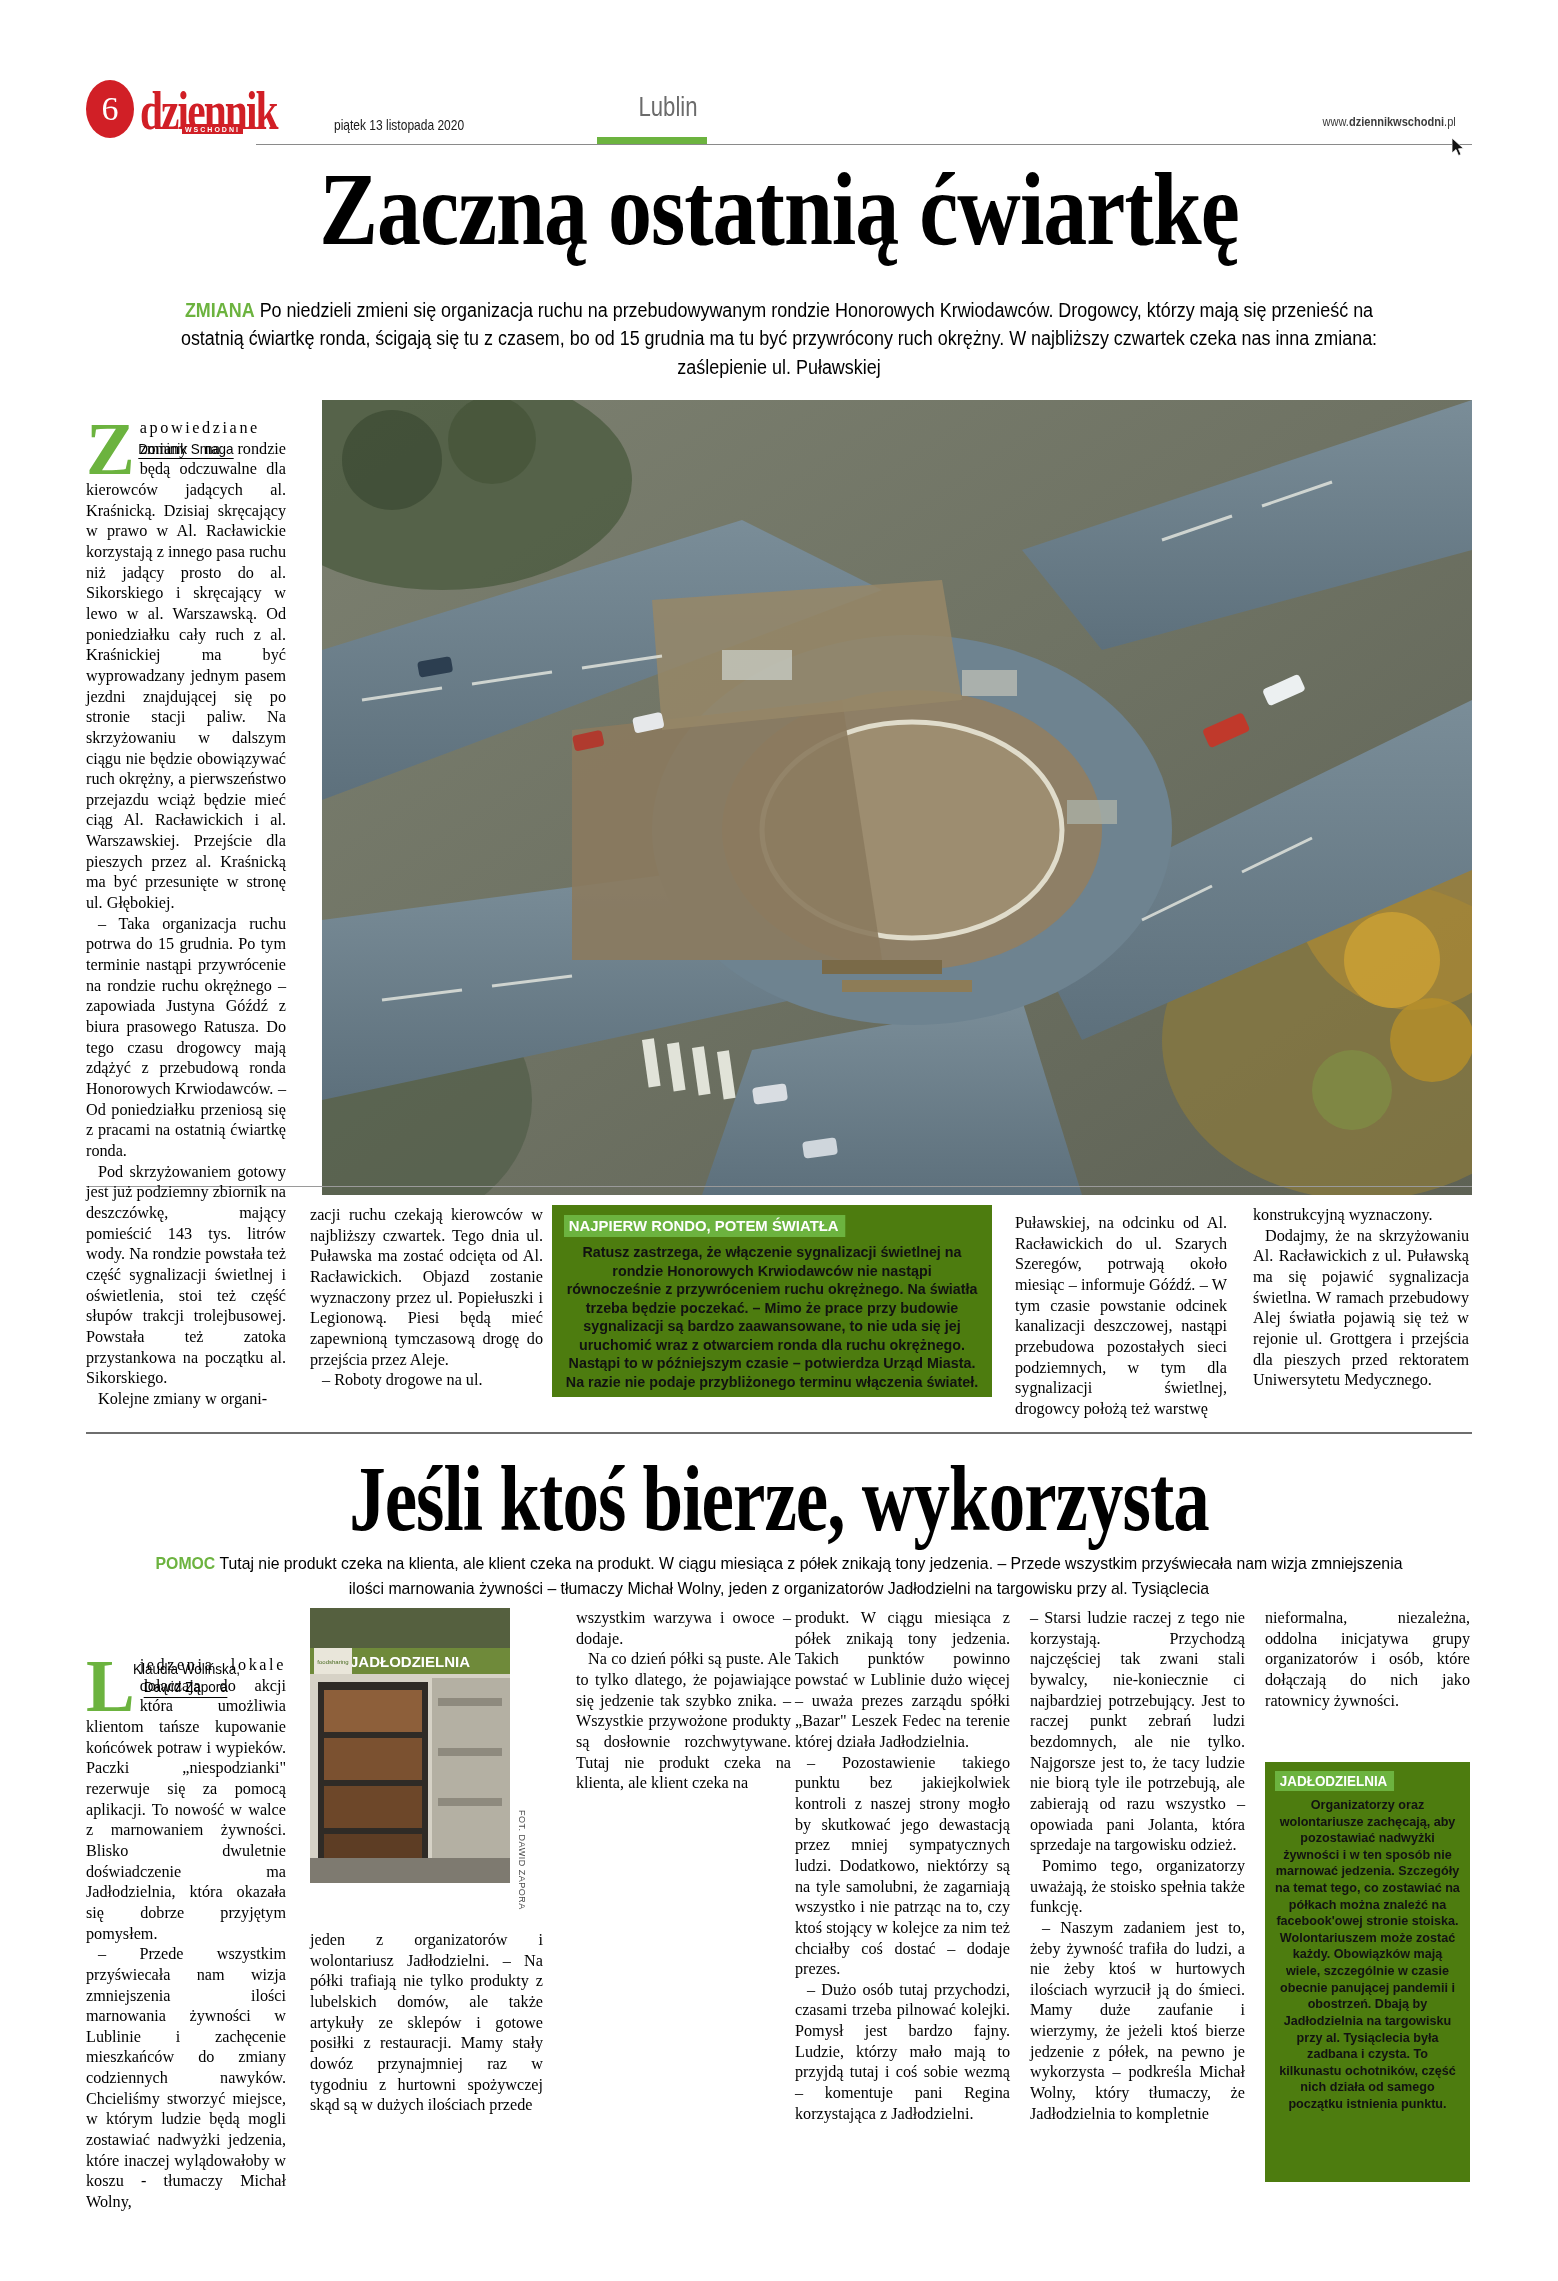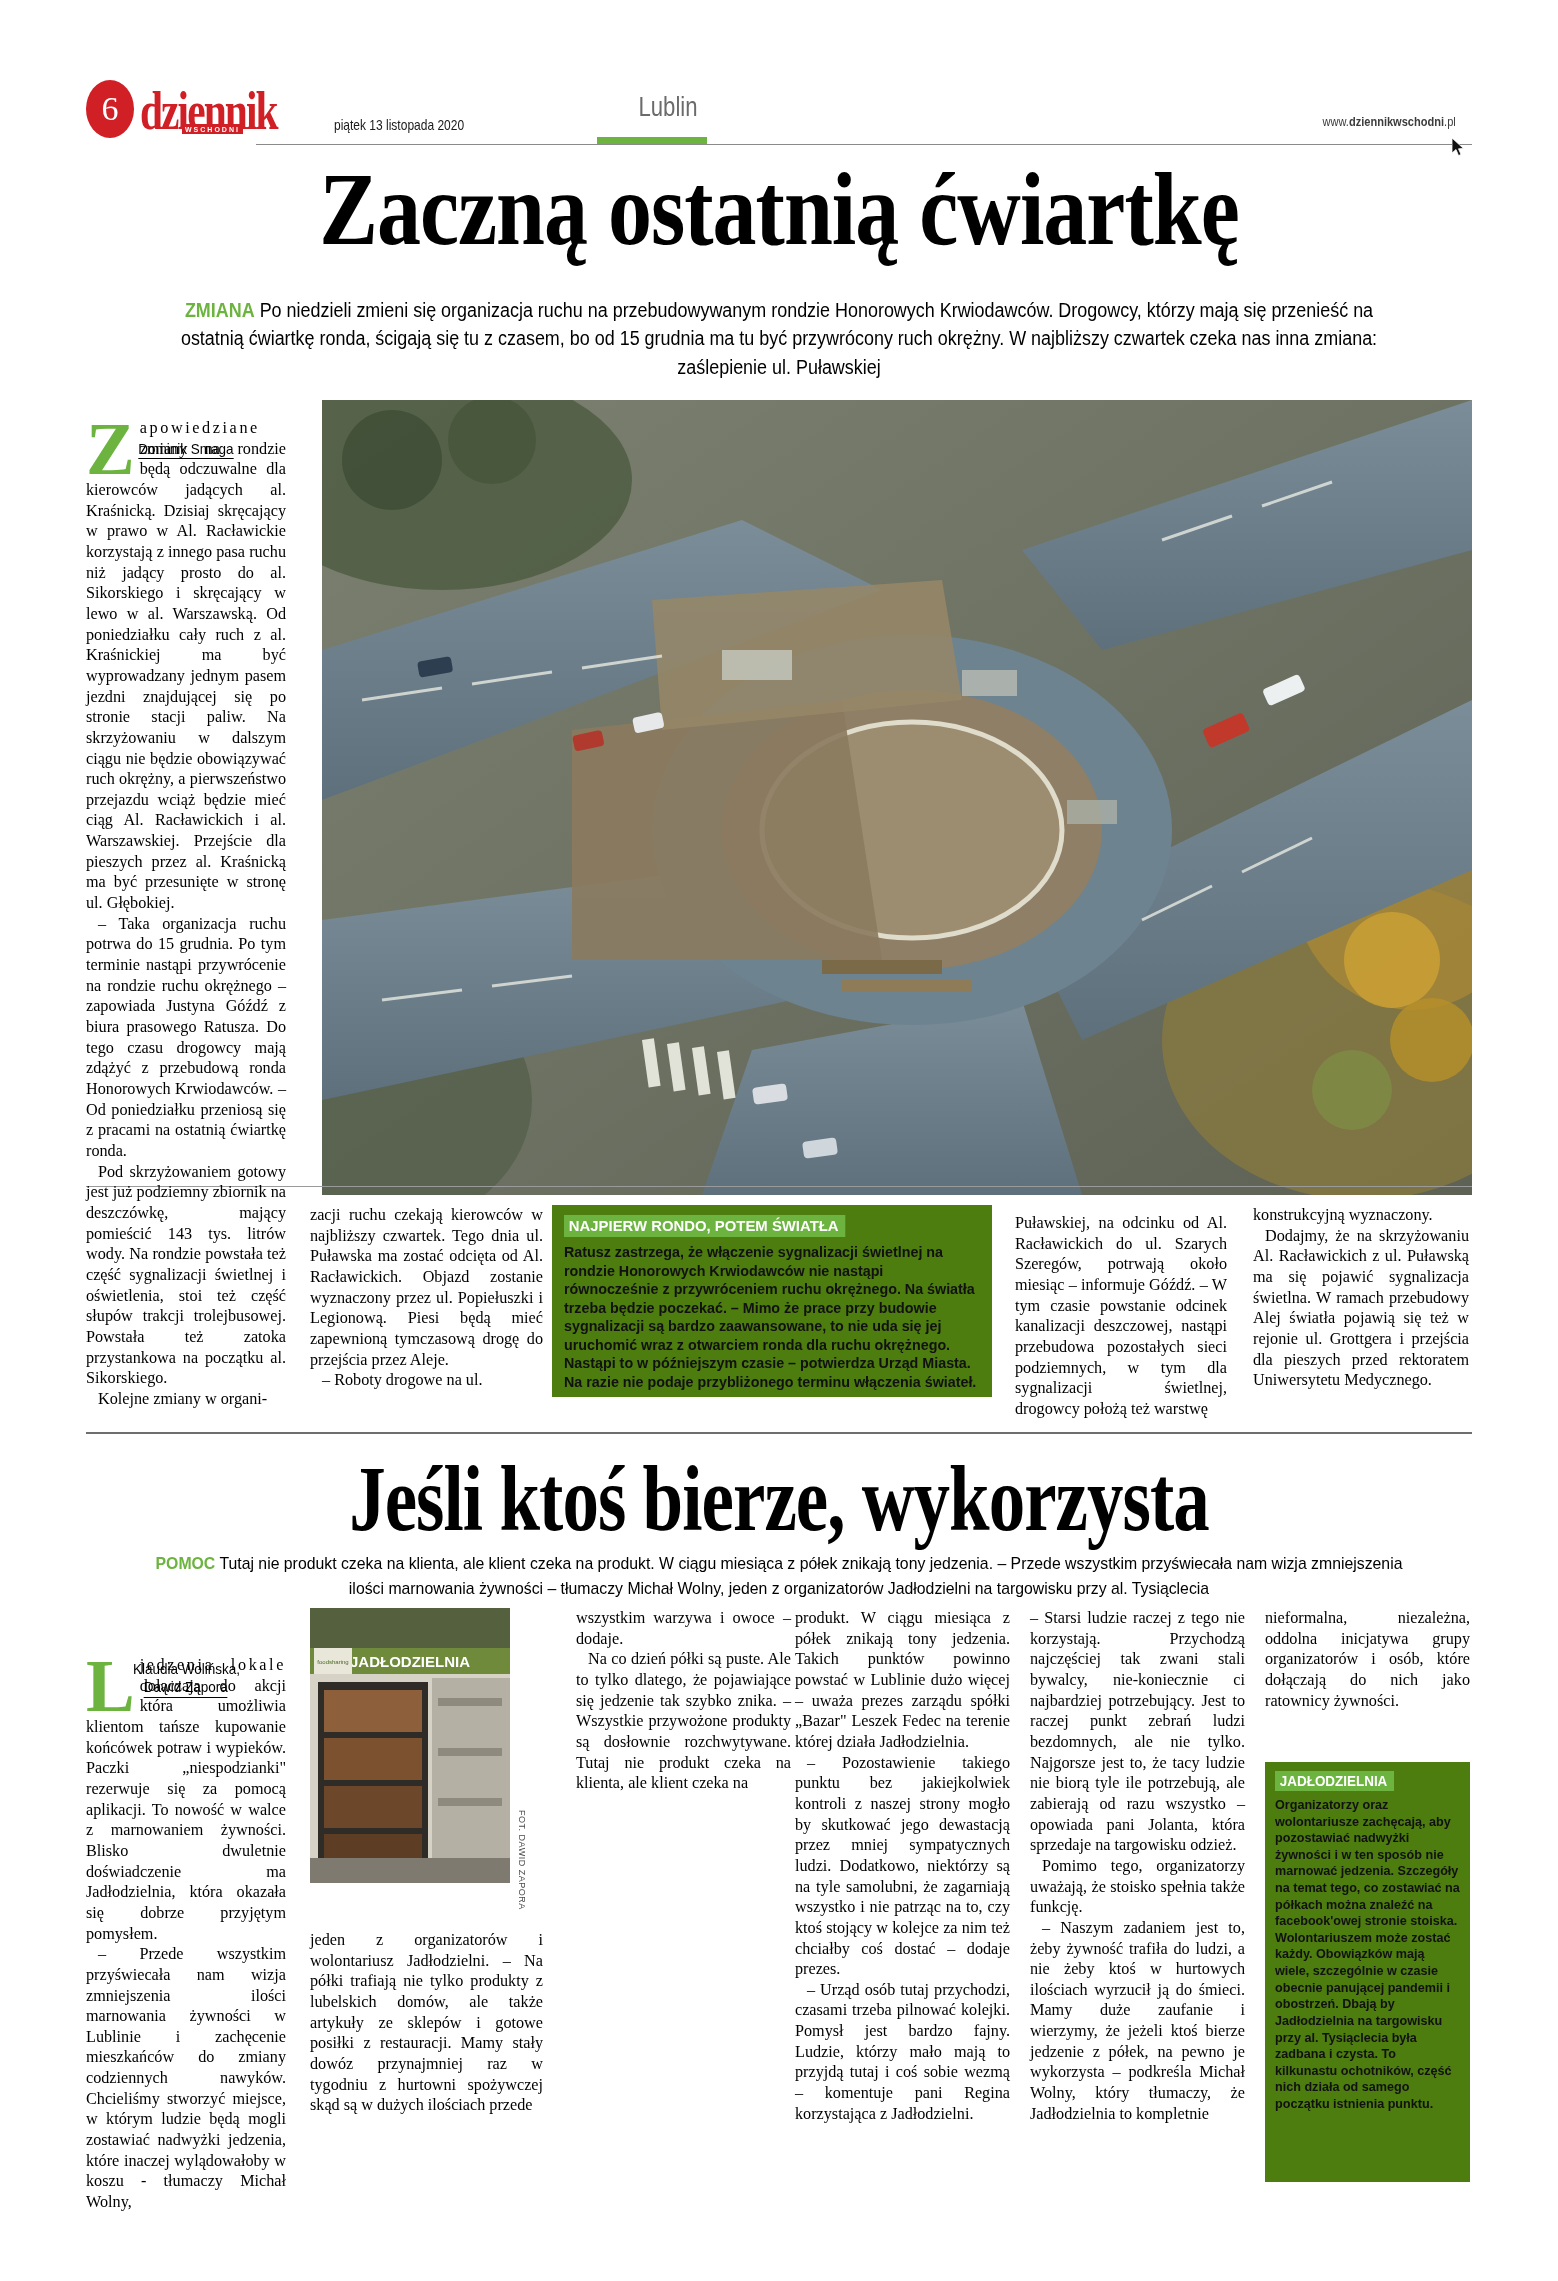--- a/index.html
+++ b/index.html
@@ -114,21 +114,21 @@
   }
   #infobox1 { left:552px; top:1205px; width:440px; height:192px; padding:10px 12px 8px 12px; }
   .infobox-title {
     background:#6cb33f; color:#fff; font-family:"Liberation Sans", sans-serif;
     font-weight:bold; font-size:15.5px; display:inline-block;
     padding:2px 7px 2px 5px; letter-spacing:0px; margin-bottom:6px;
     transform:scaleX(0.96); transform-origin:left center;
   }
   .infobox-body {
     font-family:"Liberation Sans", sans-serif; font-size:14.3px; line-height:1.3;
-    font-weight:bold; color:#111; text-align:left;
+    font-weight:bold; color:#111; text-align:center;
   }
   .infobox-body p { margin:0; }
 
   .hrule { position:absolute; height:1px; background:#9a9a9a; }
   #rule-a1-top { left:86px; top:1186px; width:1386px; }
   #rule-a1-bot { left:86px; top:1432px; width:1386px; height:2px; background:#6e6e6e; }
 
   
   .headline2 {
     position:absolute; left:86px; top:1452px; width:1386px; text-align:center;
@@ -352,21 +352,21 @@
   </div>
 
   <div class="col" id="a2-col3">
     <p class="first">wszystkim warzywa i owoce – dodaje.</p>
     <p>Na co dzień półki są puste. Ale to tylko dlatego, że pojawiające się jedzenie tak szybko znika. – Wszystkie przywożone produkty są dosłownie rozchwytywane. Tutaj nie produkt czeka na klienta, ale klient czeka na</p>
   </div>
 
   <div class="col" id="a2-col4">
     <p class="first">produkt. W ciągu miesiąca z półek znikają tony jedzenia. Takich punktów powinno powstać w Lublinie dużo więcej – uważa prezes zarządu spółki „Bazar" Leszek Fedec na terenie której działa Jadłodzielnia.</p>
     <p>– Pozostawienie takiego punktu bez jakiejkolwiek kontroli z naszej strony mogło by skutkować jego dewastacją przez mniej sympatycznych ludzi. Dodatkowo, niektórzy są na tyle samolubni, że zagarniają wszystko i nie patrząc na to, czy ktoś stojący w kolejce za nim też chciałby coś dostać – dodaje prezes.</p>
-    <p>– Urząd osób tutaj przychodzi, czasami trzeba pilnować kolejki. Pomysł jest bardzo fajny. Ludzie, którzy mało mają to przyjdą tutaj i coś sobie wezmą – komentuje pani Regina korzystająca z Jadłodzielni.</p>
+    <p>– Dużo osób tutaj przychodzi, czasami trzeba pilnować kolejki. Pomysł jest bardzo fajny. Ludzie, którzy mało mają to przyjdą tutaj i coś sobie wezmą – komentuje pani Regina korzystająca z Jadłodzielni.</p>
   </div>
 
   <div class="col" id="a2-col5">
     <p class="first">– Starsi ludzie raczej z tego nie korzystają. Przychodzą najczęściej tak zwani stali bywalcy, nie-koniecznie ci najbardziej potrzebujący. Jest to raczej punkt zebrań ludzi bezdomnych, ale nie tylko. Najgorsze jest to, że tacy ludzie nie biorą tyle ile potrzebują, ale zabierają od razu wszystko – opowiada pani Jolanta, która sprzedaje na targowisku odzież.</p>
     <p>Pomimo tego, organizatorzy uważają, że stoisko spełnia także funkcję.</p>
     <p>– Naszym zadaniem jest to, żeby żywność trafiła do ludzi, a nie żeby ktoś w hurtowych ilościach wyrzucił ją do śmieci. Mamy duże zaufanie i wierzymy, że jeżeli ktoś bierze jedzenie z półek, na pewno je wykorzysta – podkreśla Michał Wolny, który tłumaczy, że Jadłodzielnia to kompletnie</p>
   </div>
 
   <div class="col" id="a2-col6">
     <p class="first">nieformalna, niezależna, oddolna inicjatywa grupy organizatorów i osób, które dołączają do nich jako ratownicy żywności.</p>

